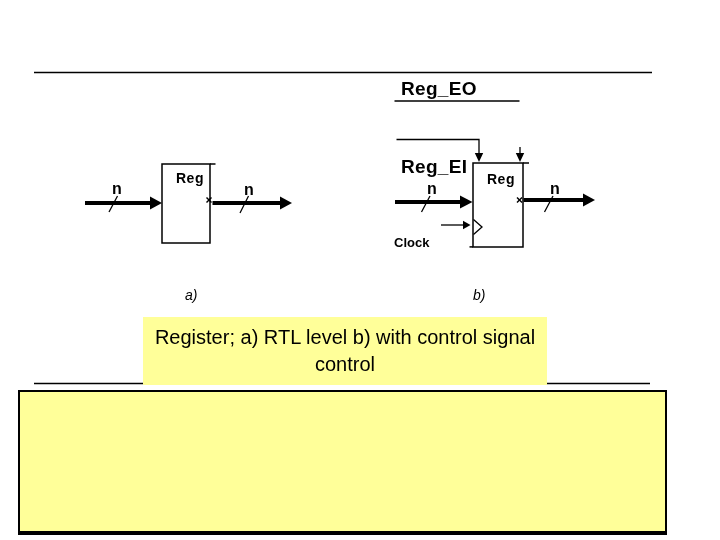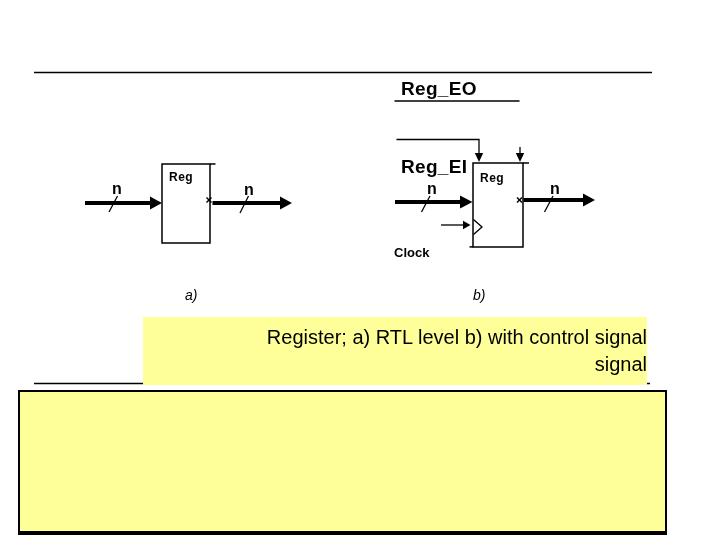--- a/index.html
+++ b/index.html
@@ -7,30 +7,30 @@
     width: 720px; height: 540px;
     background: #ffffff;
     font-family: "Liberation Sans", sans-serif;
     position: relative;
     overflow: hidden;
   }
   .slide { position: absolute; left: 0; top: 0; width: 720px; height: 540px; }
   svg.diagram-layer { position: absolute; left: 0; top: 0; z-index: 1; }
   .lbl { position: absolute; color: #000; white-space: nowrap; z-index: 2; }
   .sig-label  { font-size: 19px; font-weight: bold; letter-spacing: 0.3px; }
-  .reg-label  { font-size: 12px; font-weight: bold; letter-spacing: 0.5px; }
+  .reg-label  { font-size: 14px; font-weight: bold; letter-spacing: 0.5px; margin-left: 7px; }
   .bus-label  { font-size: 16px; font-weight: bold; }
   .clock-label{ font-size: 13px; font-weight: bold; }
   .fig-label  { font-size: 14px; font-style: italic; }
   .caption-box {
     position: absolute; left: 143px; top: 317px;
-    width: 504px; height: 68px;
+    width: 404px; height: 68px;
     background: #ffff99;
     z-index: 3;
-    text-align: right;
+    text-align: center;
     font-size: 20px; line-height: 27px; color: #000;
     padding-top: 7px;
     box-sizing: border-box;
   }
   .notes-box {
     position: absolute; left: 18px; top: 390px;
     width: 649px; height: 145px;
     background: #ffff99;
     border: 2px solid #000;
     border-bottom-width: 4px;
@@ -120,26 +120,26 @@
   <div class="lbl reg-label" style="left:480px; top:171px;">Reg</div>
 
   <div class="lbl bus-label" style="left:112px; top:180px;">n</div>
 
   <div class="lbl bus-label" style="left:244px; top:181px;">n</div>
 
   <div class="lbl bus-label" style="left:427px; top:180px;">n</div>
 
   <div class="lbl bus-label" style="left:550px; top:180px;">n</div>
 
-  <div class="lbl clock-label" style="left:394px; top:245px;">Clock</div>
+  <div class="lbl clock-label" style="left:394px; top:235px;">Clock</div>
 
   <div class="lbl fig-label" style="left:185px; top:287px;">a)</div>
 
   <div class="lbl fig-label" style="left:473px; top:287px;">b)</div>
 
   <div class="caption-box">
     <div>Register; a) RTL level b) with control signal</div>
-    <div>signal</div>
+    <div>control</div>
   </div>
 
   <div class="notes-box"></div>
 
 </div>
 
 </body></html>

